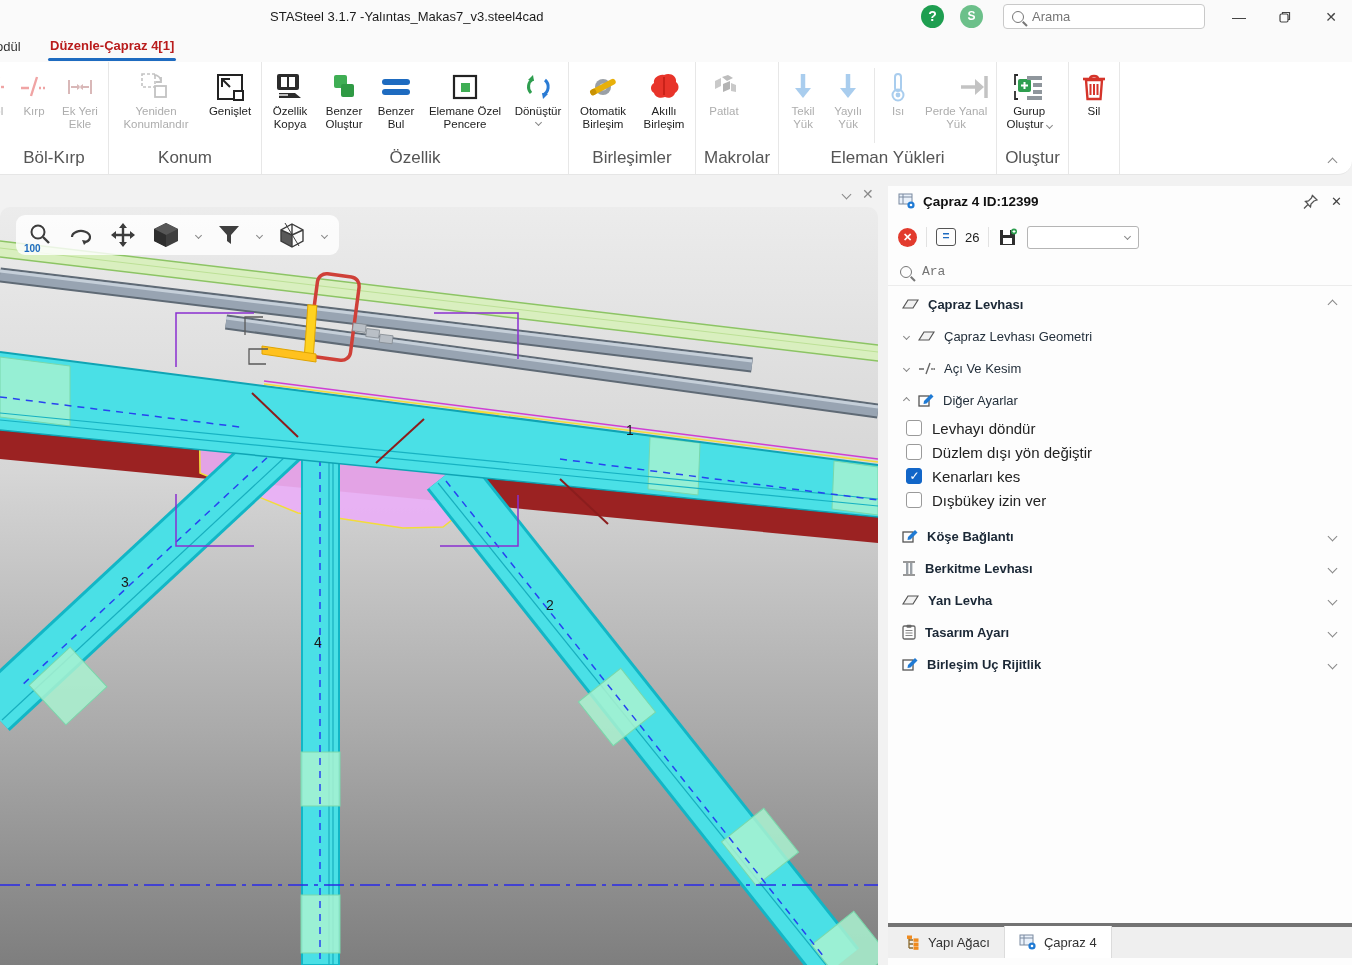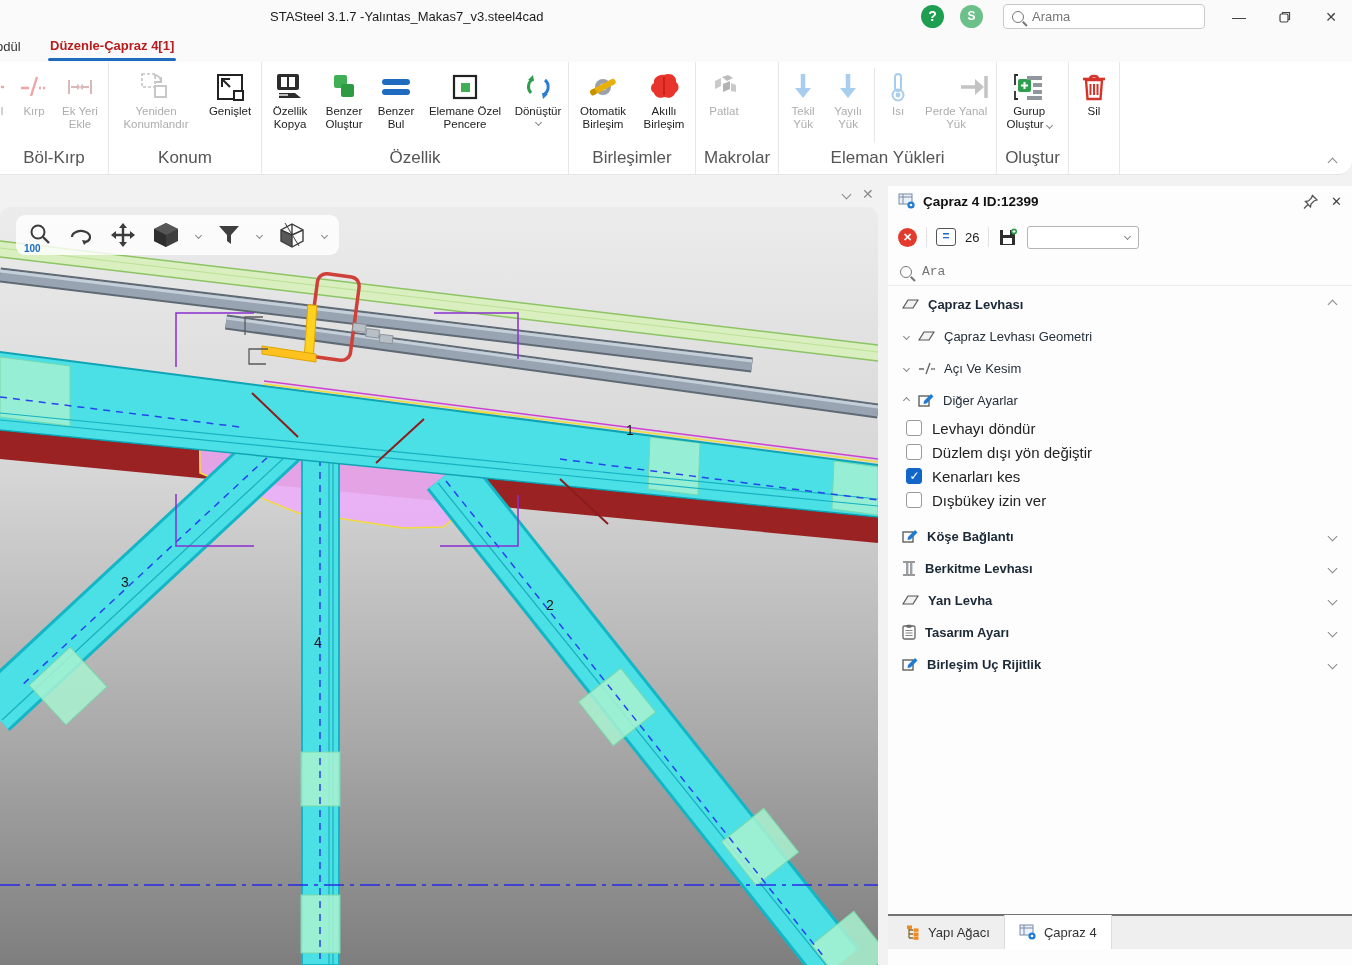--- a/index.html
+++ b/index.html
@@ -79,22 +79,22 @@
   .trow .lbl { font-size:13px; color:#24303c; }
   .trow.section .lbl { font-weight:bold; color:#1b2836; }
   .trow .right-chev { margin-left:auto; }
   .trow.child { padding-left:16px; }
   .checkrow { height:24px; display:flex; align-items:center; gap:10px; padding:0 16px 0 18px; }
   .cbox { width:16px; height:16px; border:1px solid #9a9a9a; border-radius:3px; background:#fff; flex:0 0 auto; }
   .cbox.checked { background:#1266c8; border-color:#1266c8; position:relative; }
   .cbox.checked::after { content:"✓"; position:absolute; left:2.5px; top:0px; color:#fff; font-size:12px; }
   .checkrow .lbl { font-size:15px; color:#222; }
 
-  .footer-tabs { position:absolute; left:0; bottom:16px; width:464px; height:35px; background:#efefef;
-                 border-top:2px solid #737373; display:flex; align-items:stretch; padding-left:4px; }
+  .footer-tabs { position:absolute; left:0; bottom:7px; width:464px; height:35px; background:#efefef;
+                 border-top:4px solid #737373; display:flex; align-items:stretch; padding-left:4px; }
   .ftab { display:flex; align-items:center; gap:7px; padding:0 14px; font-size:13px; color:#333; }
   .ftab.active { background:#fff; border-left:1px solid #dcdcdc; border-right:1px solid #dcdcdc; margin-top:-1px; }
 
   svg { display:block; }
   .icon { flex:0 0 auto; }
 </style>
 </head>
 <body>
 
 <div class="titlebar">

